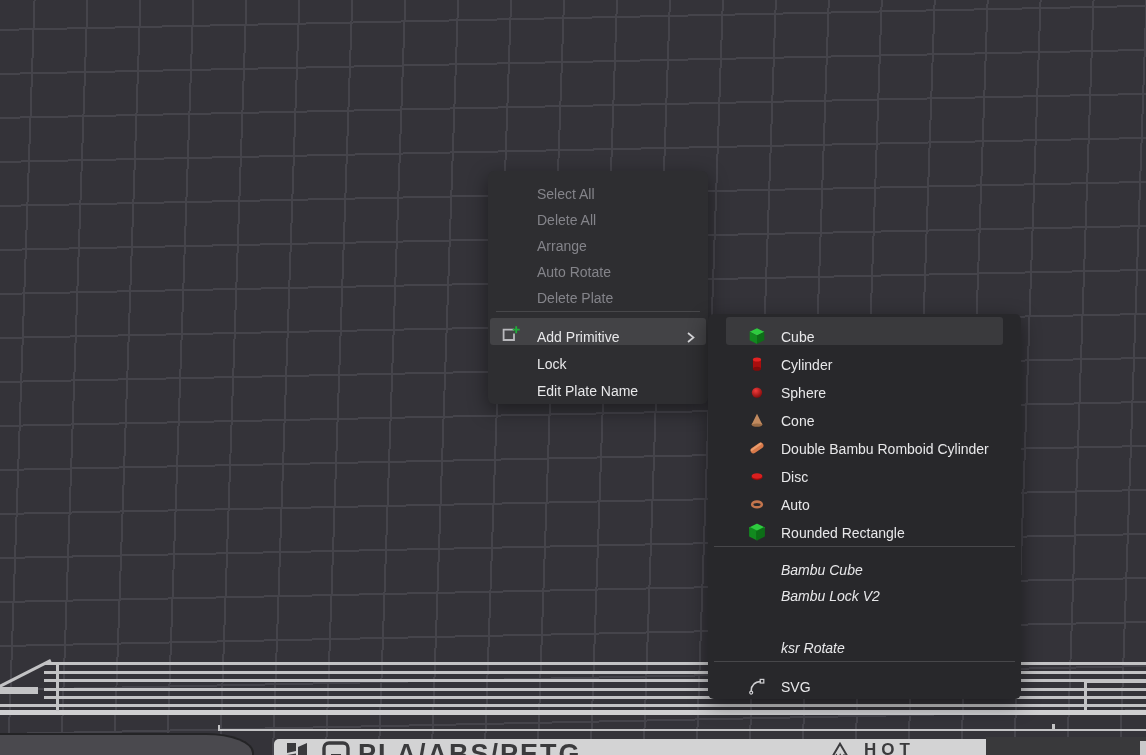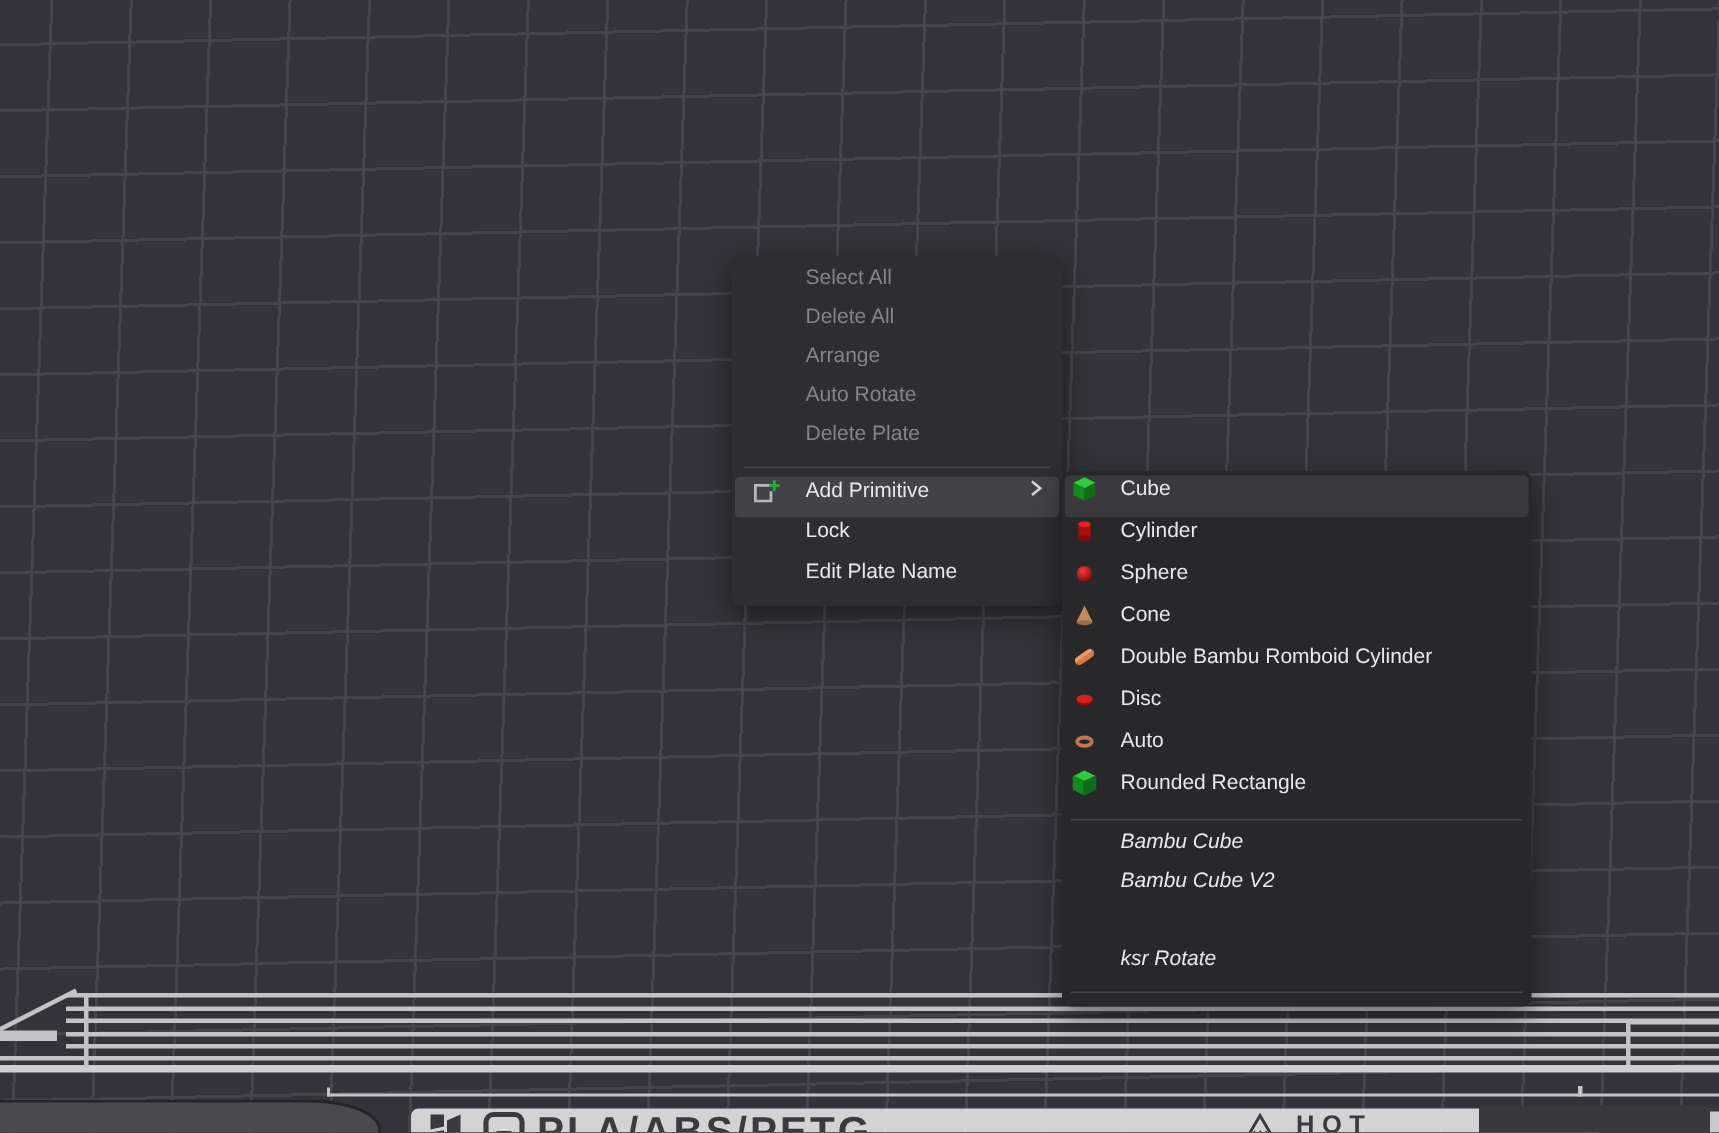--- a/index.html
+++ b/index.html
@@ -64,26 +64,26 @@
   .strip-dark .d-icon:nth-child(2){left:68px;width:34px;}
   .strip-dark .d-icon:nth-child(3){left:112px;}
   .strip-edge{position:absolute;left:1140px;top:741px;width:6px;height:14px;background:#c9c9cb;}
 
   
   .menu{position:absolute;border-radius:6px;box-shadow:0 6px 20px rgba(0,0,0,.45);
     font-size:14px;color:var(--menu-text);}
   .main-menu{left:488px;top:171px;width:220px;padding:5px 0;background:var(--menu-bg);z-index:10;}
   .sub-menu{left:708px;top:314px;width:313px;padding:3px 0 4px;background:var(--submenu-bg);z-index:11;}
 
-  .menu-item{display:flex;align-items:flex-start;height:26px;margin:0 2px;padding:0 8px 0 10px;
+  .menu-item{display:flex;align-items:flex-end;height:26px;margin:0 2px;padding:0 8px 0 10px;
     border-radius:3px;white-space:nowrap;cursor:default;}
   .main-menu .menu-item.action{height:27px;}
   .menu-item.disabled{color:var(--menu-disabled-text);}
   .main-menu .menu-item.hover{background:var(--menu-hover-bg);}
-  .sub-menu .menu-item{height:28px;margin:0 2px;padding:0 8px 0 4px;}
+  .sub-menu .menu-item{height:28px;margin:0 18px;padding:0 8px 0 22px;}
   .sub-menu .menu-item.model{height:26px;font-style:italic;}
   .sub-menu .menu-item.hover{background:var(--submenu-hover-bg);}
 
   .mi-icon{width:21px;height:21px;margin-right:16px;flex:none;display:flex;
     align-items:center;justify-content:center;}
   .sub-menu .mi-icon{width:18px;height:18px;margin-right:15px;}
   .mi-icon svg{display:block;width:100%;height:100%;}
   .mi-label{flex:1;overflow:hidden;}
   .mi-chevron{margin-left:auto;width:15px;height:15px;flex:none;}
   .mi-chevron svg{display:block;width:100%;height:100%;}
@@ -299,26 +299,36 @@
       </div>
     <div class="separator"></div>
     <div>
 
     <div class="menu-item model">
           <span class="mi-icon"></span>
           <span class="mi-label">Bambu Cube</span>
         </div>
         <div class="menu-item model">
           <span class="mi-icon"></span>
-          <span class="mi-label">Bambu Cube V2</span>
+          <span class="mi-label">Bambu Lock V2</span>
         </div>
         <div class="menu-item model">
           <span class="mi-icon"></span>
         </div>
         <div class="menu-item model">
           <span class="mi-icon"></span>
           <span class="mi-label">ksr Rotate</span>
         </div>
       </div>
     <div class="separator"></div>
+    <div class="menu-item">
+      <span class="mi-icon">
+          <svg viewBox="0 0 18 18">
+            <path d="M3.2,14.2 Q3.2,5 13,4.4" fill="none" stroke="#cfcfd2" stroke-width="1.6"></path>
+            <rect x="12.2" y="2.4" width="3.6" height="3.6" fill="none" stroke="#cfcfd2" stroke-width="1.2"></rect>
+            <circle cx="3.2" cy="15.6" r="1.5" fill="none" stroke="#cfcfd2" stroke-width="1.2"></circle>
+          </svg>
+        </span>
+      <span class="mi-label">SVG</span>
+    </div>
   </div>
 
 </div>
 
 </body></html>

